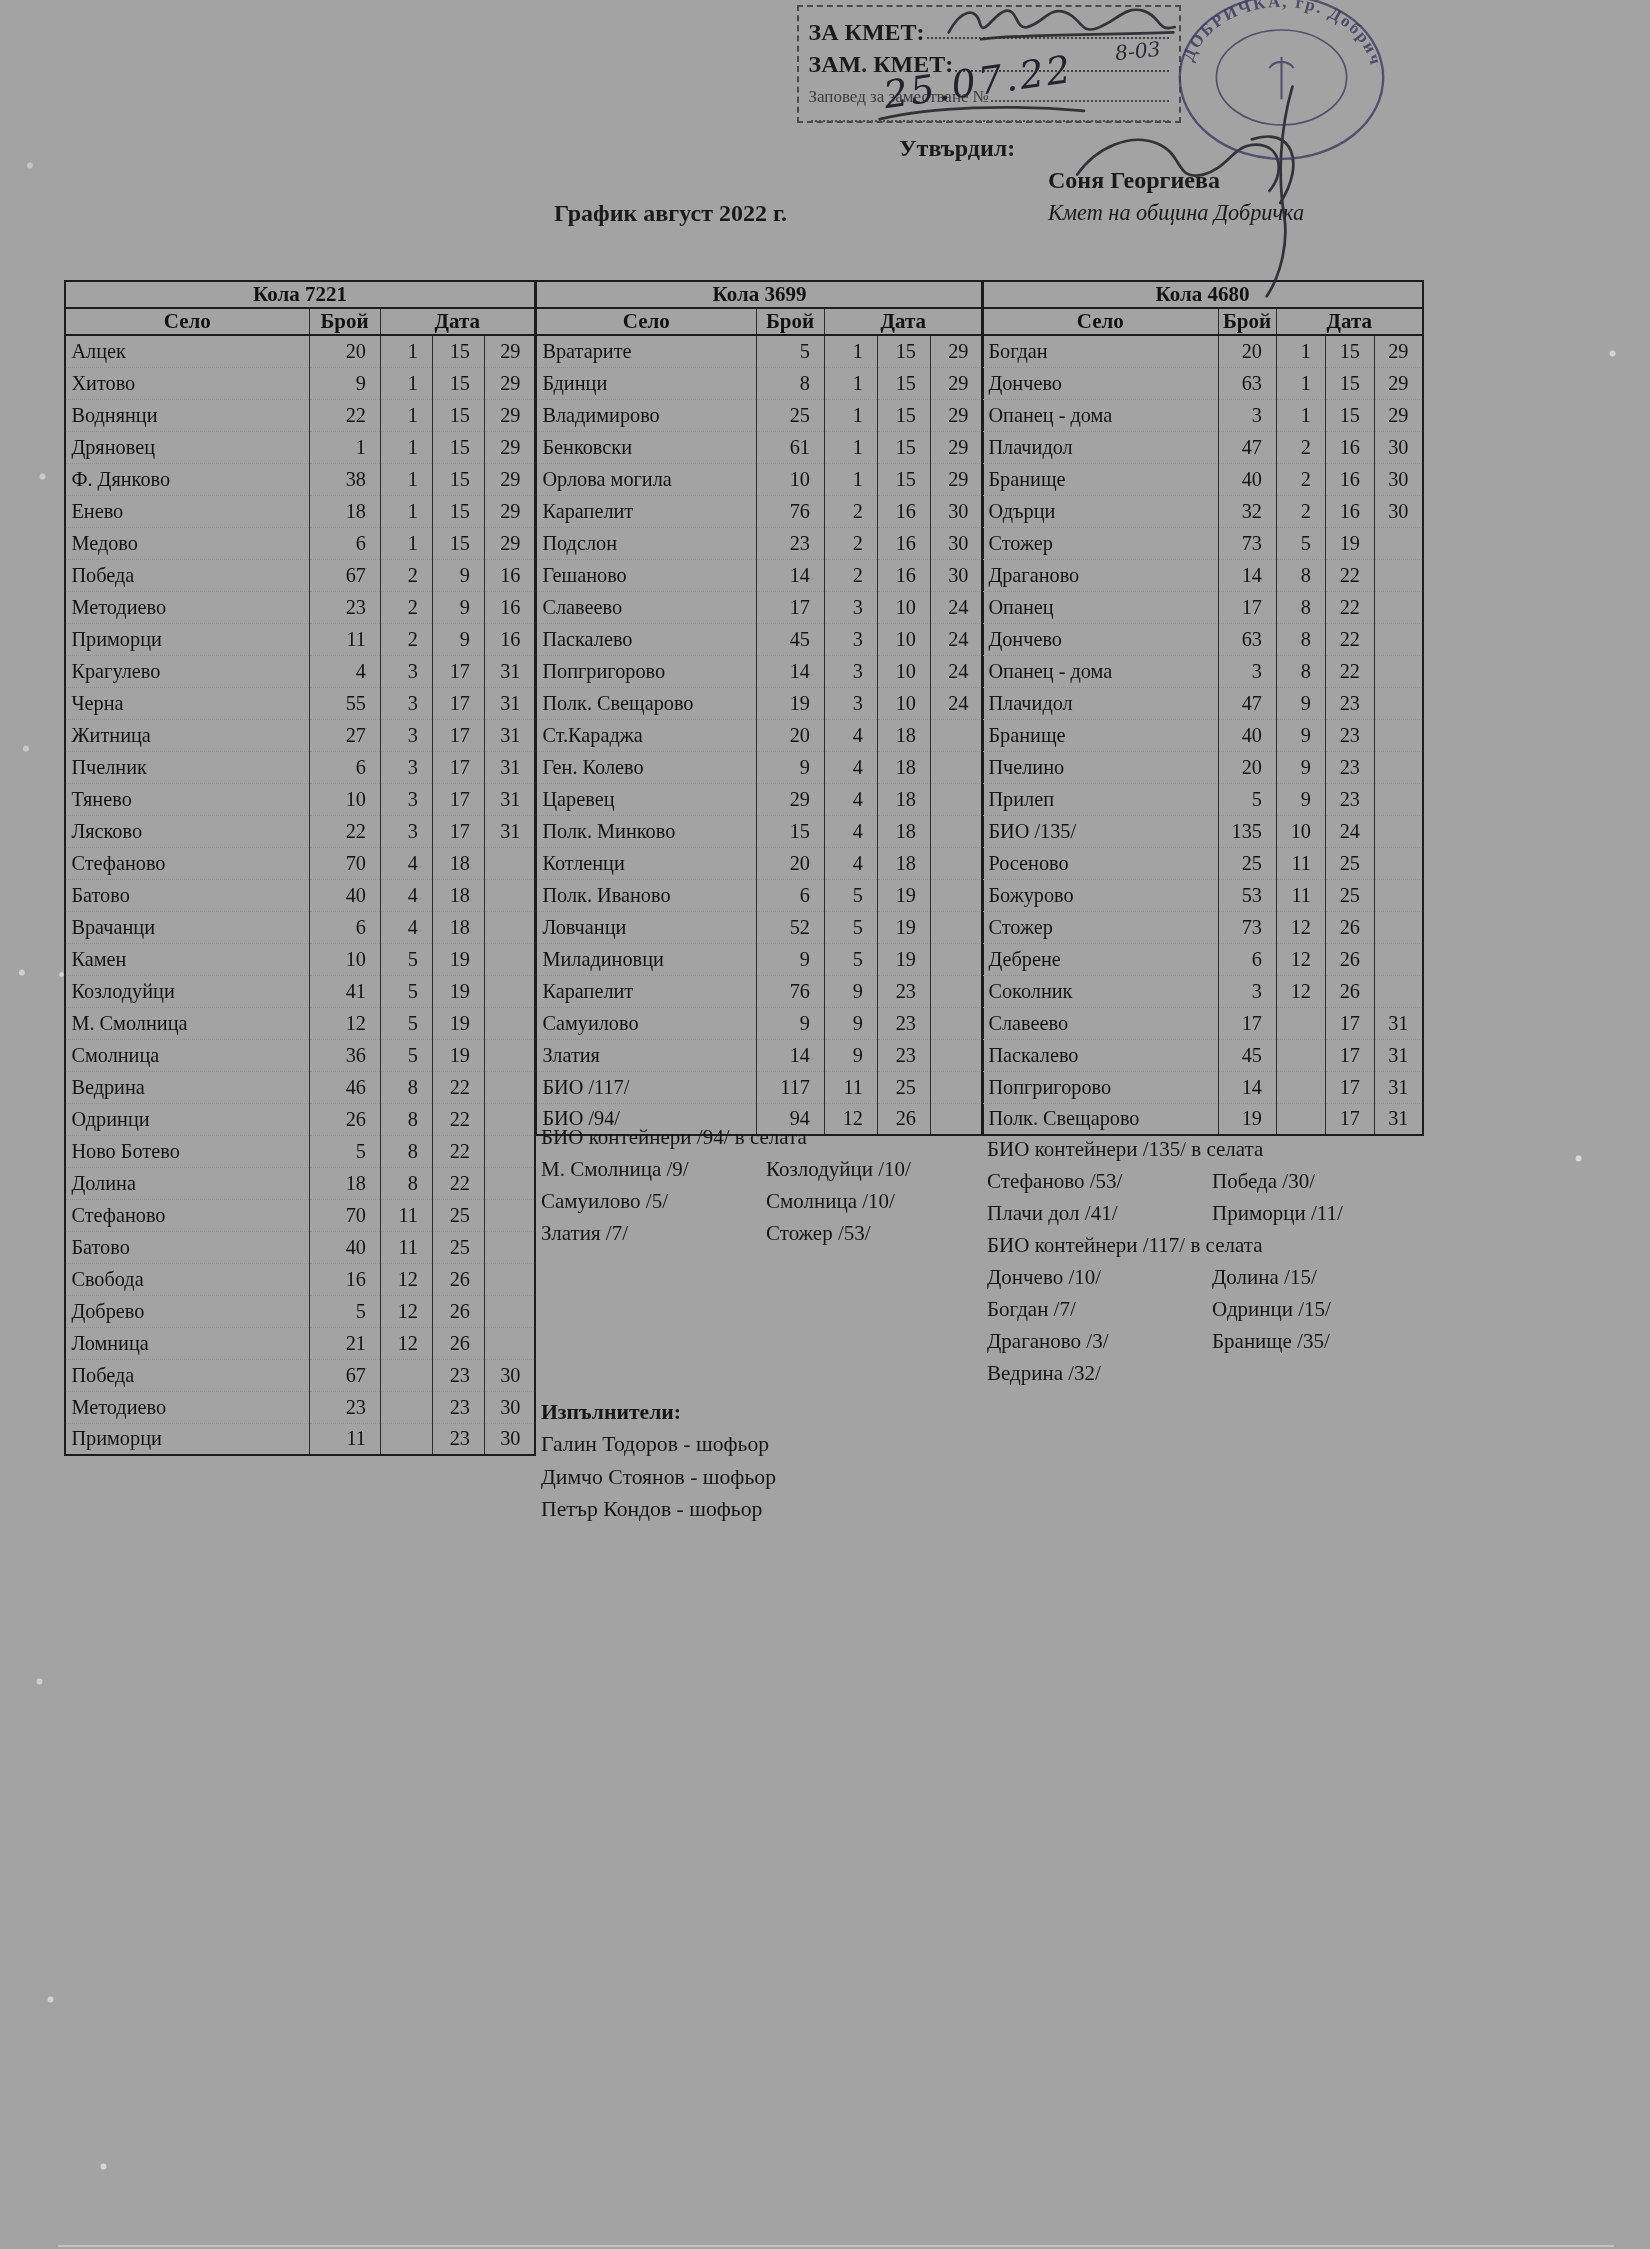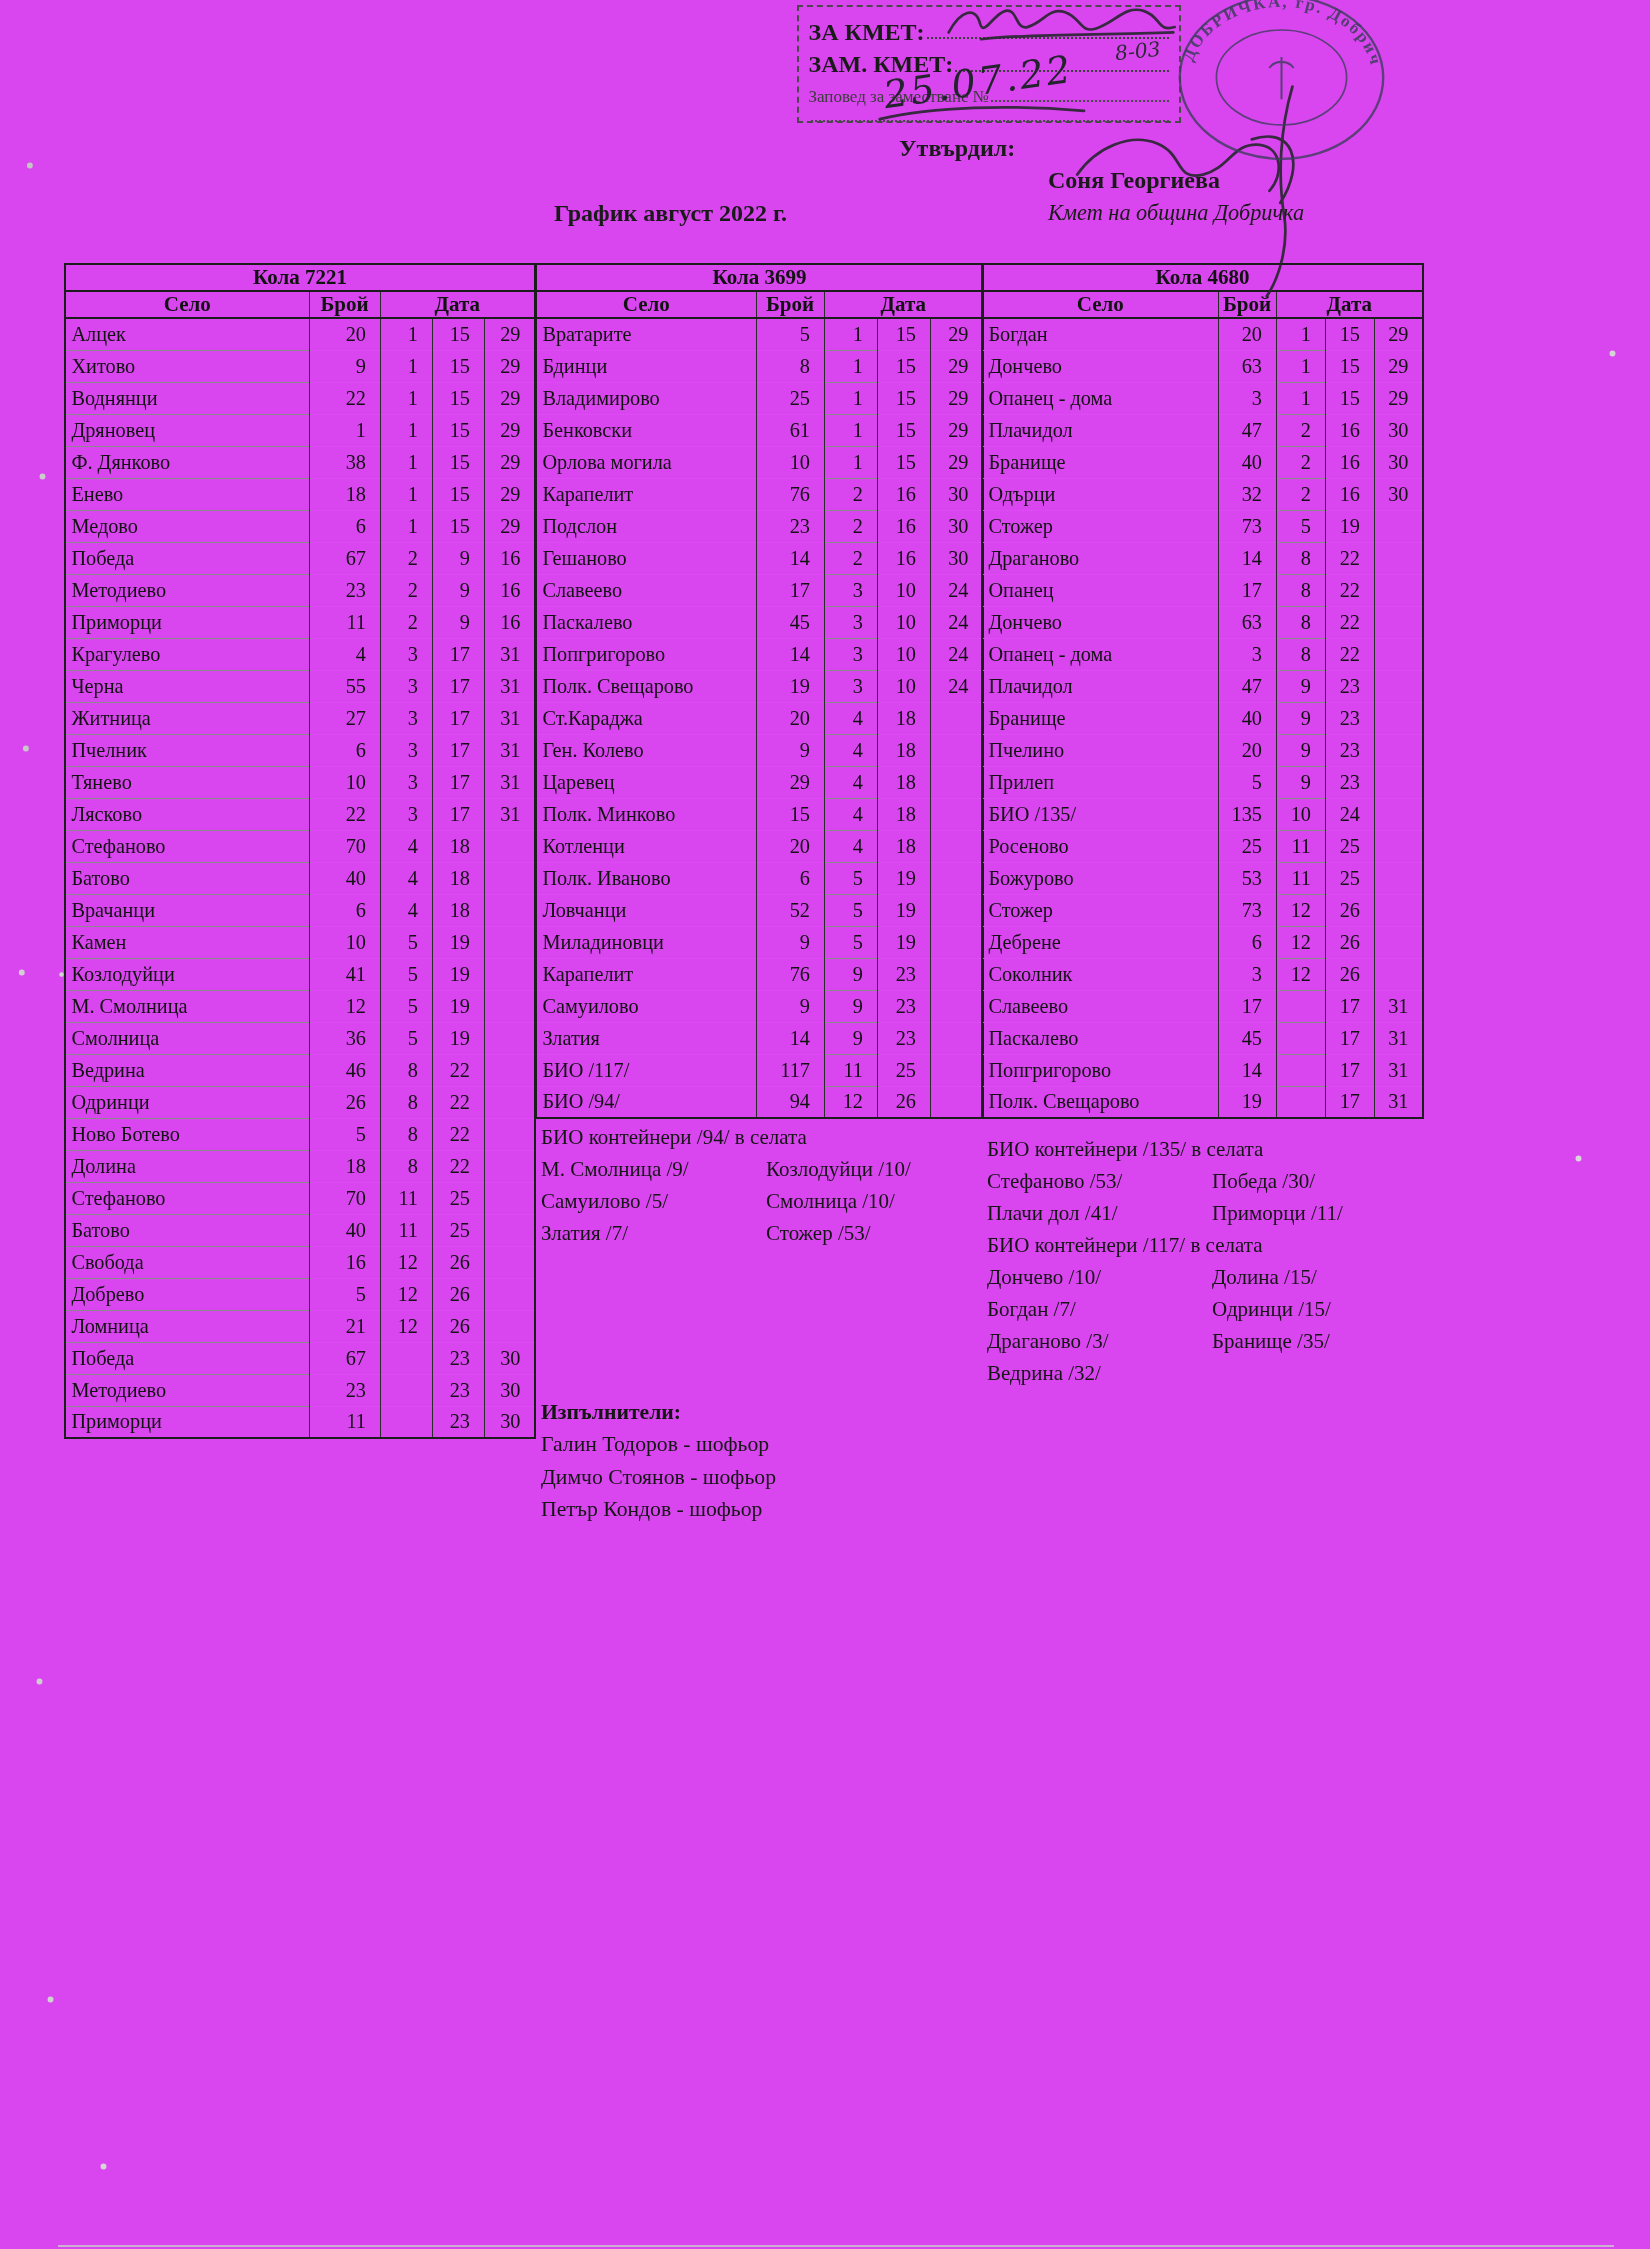--- a/index.html
+++ b/index.html
@@ -4,21 +4,21 @@
 <style>
   * { margin:0; padding:0; box-sizing:border-box; }
   html,body { width:1651px; height:2250px; }
   body {
     background:#ffffff;
     font-family:"Liberation Serif", serif;
     color:#1a1a1a;
     position:relative;
     overflow:hidden;
   }
-  .page { position:absolute; inset:0; background:#d946ef; }
+  .page { position:absolute; inset:0; background:#a3a3a3; }
 
   
   .approval-box {
     position:absolute; left:797px; top:5.4px; width:384px; height:118px;
     border:2px dashed #4a4a4a; padding:5.4px 8.1px 4.1px 9.5px;
   }
   .ab-row { display:flex; align-items:flex-end; }
   .ab-row.r1 { height:31px; }
   .ab-row.r2 { height:32.5px; }
   .ab-row.r3 { height:28.4px; }
@@ -41,21 +41,21 @@
   .utvardil { position:absolute; left:899px; top:135px; font-weight:bold; font-size:24px; }
   .approver-name { position:absolute; left:1048px; top:167px; font-weight:bold; font-size:24px; }
   .approver-role { position:absolute; left:1048px; top:200px; font-style:italic; font-size:22.3px; }
   .doc-title { position:absolute; left:554px; top:200px; font-weight:bold; font-size:24px; }
 
   .sig-svg { position:absolute; left:778px; top:0; width:677px; height:318px; pointer-events:none; z-index:6; }
   .stamp-svg { position:absolute; left:1173px; top:-8.1px; width:217px; height:175px; pointer-events:none; z-index:7; }
 
   
   .t {
-    position:absolute; top:263px; border-collapse:collapse; table-layout:fixed;
+    position:absolute; top:280px; border-collapse:collapse; table-layout:fixed;
     font-size:20.3px; color:#121212; border:2px solid #1c1c1c; background:transparent;
   }
   .t th, .t td {
     border-left:1.4px solid #2b2b2b; border-right:1.4px solid #2b2b2b;
     overflow:hidden; white-space:nowrap;
   }
   .t tr.kola th {
     border-bottom:2px solid #1c1c1c; font-weight:bold; font-size:21px;
     height:25px; text-align:center;
   }

